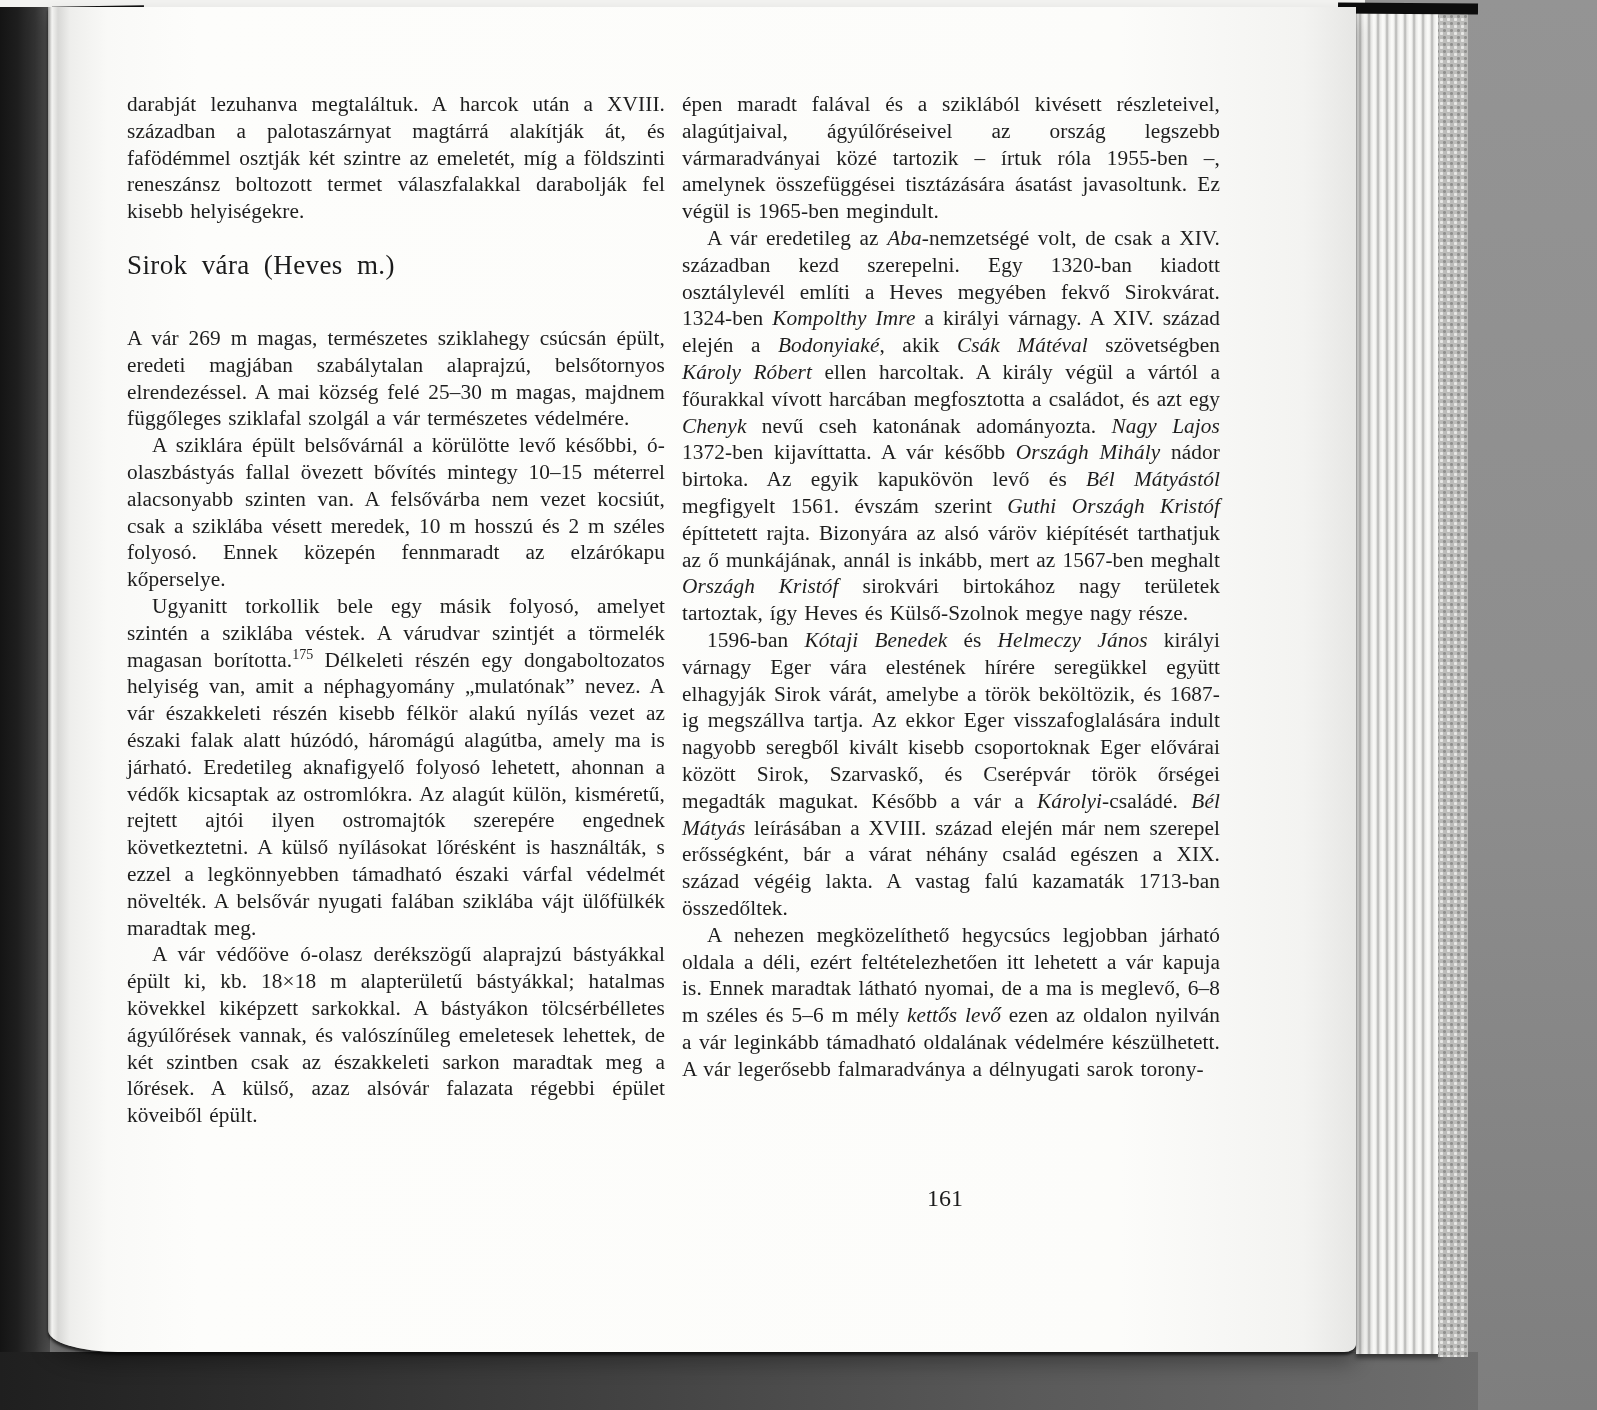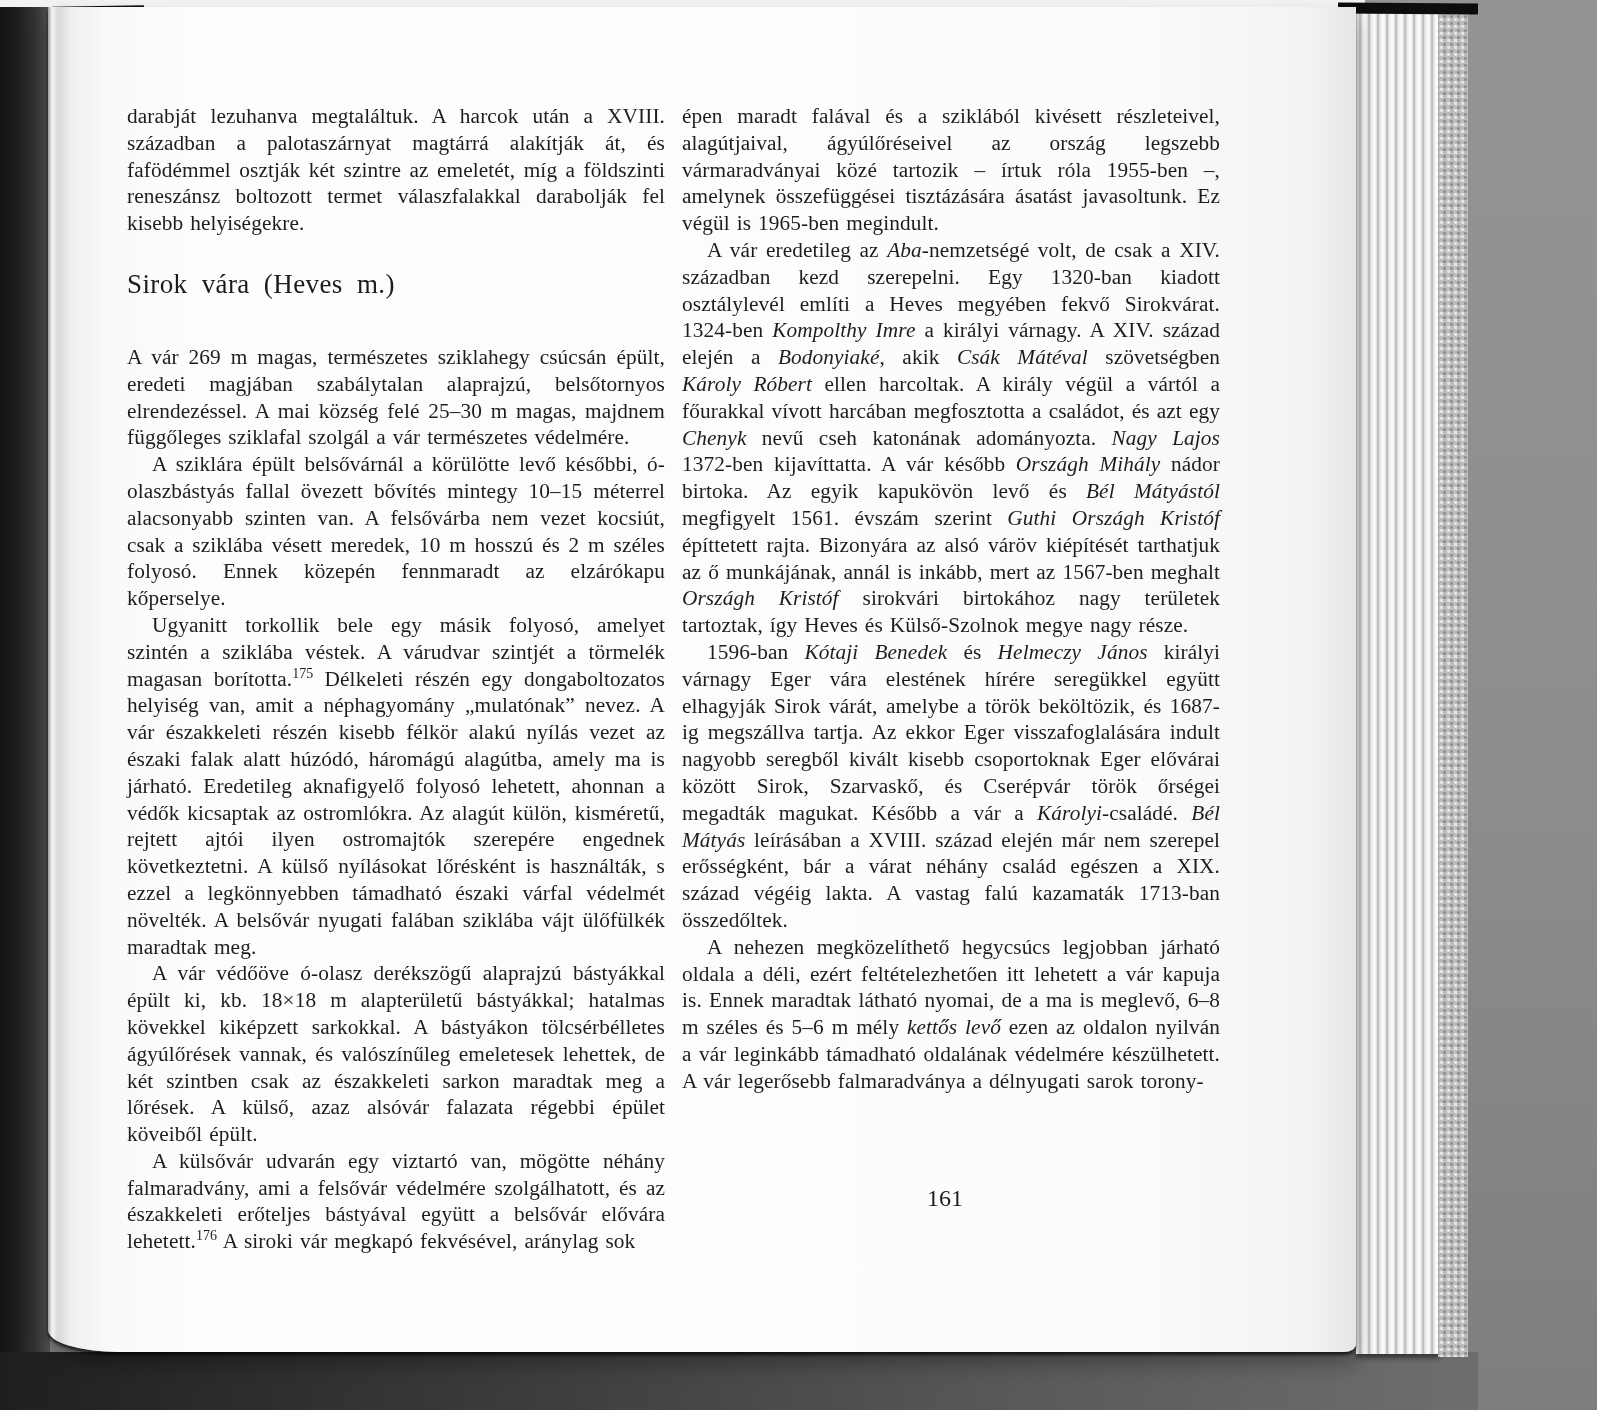--- a/index.html
+++ b/index.html
@@ -65,36 +65,36 @@
     position: absolute; left: 48px; top: 7px; width: 1308px; height: 1345px;
     background: linear-gradient(90deg,
       #9b9b99 0px, #f4f4f2 4px, #d8d8d6 10px, #eeeeec 22px,
       #f9f9f7 60px, #fdfdfb 150px, #fcfcfa 82%, #f3f3f1 96%, #e6e6e4 100%);
     border-bottom-left-radius: 70px 22px;
     border-bottom-right-radius: 12px 8px;
     box-shadow: 0 3px 3px rgba(0,0,0,0.65), 0 12px 20px rgba(0,0,0,0.30);
   }
 
   .column {
-    position: absolute; top: 96px; width: 538px;
+    position: absolute; top: 84px; width: 538px;
     font-size: 21.3px; line-height: 26.8px;
     color: #1d1d1d;
     text-align: justify;
     word-spacing: 1.5px; letter-spacing: 0.1px;
   }
   .col-left  { left: 79px; }
   .col-right { left: 634px; }
 
   .column p { margin: 0; }
   .column p.indent { text-indent: 25px; }
 
   .section-heading {
     font-size: 27px; font-weight: normal;
     line-height: 32px;
-    margin: 31px 0 44px 0;
+    margin: 24px 0 44px 0;
     text-align: left;
     word-spacing: 7px; letter-spacing: 0.4px;
     color: #1b1b1b;
   }
   .col-right .section-heading { margin: 27px 0 42px 0; }
 
   sup { font-size: 14px; line-height: 0; vertical-align: super; letter-spacing: 0; }
 
   .page-number {
     position: absolute; left: 634px; top: 1178px; width: 526px;
@@ -117,21 +117,20 @@
 
   <div class="page">
 
     <div class="column col-left">
       <p>darabját lezuhanva megtaláltuk. A harcok után a XVIII. században a palotaszárnyat magtárrá alakítják át, és fafödémmel osztják két szintre az emeletét, míg a földszinti reneszánsz boltozott termet válaszfalakkal darabolják fel kisebb helyiségekre.</p>
       <h2 class="section-heading">Sirok vára (Heves m.)</h2>
       <p>A vár 269 m magas, természetes sziklahegy csúcsán épült, eredeti magjában szabálytalan alaprajzú, belsőtornyos elrendezéssel. A mai község felé 25–30 m magas, majdnem függőleges sziklafal szolgál a vár természetes védelmére.</p>
       <p class="indent">A sziklára épült belsővárnál a körülötte levő későbbi, ó-olaszbástyás fallal övezett bővítés mintegy 10–15 méterrel alacsonyabb szinten van. A felsővárba nem vezet kocsiút, csak a sziklába vésett meredek, 10 m hosszú és 2 m széles folyosó. Ennek közepén fennmaradt az elzárókapu kőperselye.</p>
       <p class="indent">Ugyanitt torkollik bele egy másik folyosó, amelyet szintén a sziklába véstek. A várudvar szintjét a törmelék magasan borította.<sup>175</sup> Délkeleti részén egy dongaboltozatos helyiség van, amit a néphagyomány „mulatónak” nevez. A vár északkeleti részén kisebb félkör alakú nyílás vezet az északi falak alatt húzódó, háromágú alagútba, amely ma is járható. Eredetileg aknafigyelő folyosó lehetett, ahonnan a védők kicsaptak az ostromlókra. Az alagút külön, kisméretű, rejtett ajtói ilyen ostromajtók szerepére engednek következtetni. A külső nyílásokat lőrésként is használták, s ezzel a legkönnyebben támadható északi várfal védelmét növelték. A belsővár nyugati falában sziklába vájt ülőfülkék maradtak meg.</p>
       <p class="indent">A vár védőöve ó-olasz derékszögű alaprajzú bástyákkal épült ki, kb. 18×18 m alapterületű bástyákkal; hatalmas kövekkel kiképzett sarkokkal. A bástyákon tölcsérbélletes ágyúlőrések vannak, és valószínűleg emeletesek lehettek, de két szintben csak az északkeleti sarkon maradtak meg a lőrések. A külső, azaz alsóvár falazata régebbi épület köveiből épült.</p>
-      <p class="indent">A külsővár udvarán egy viztartó van, mögötte néhány falmaradvány, ami a felsővár védelmére szolgálhatott, és az északkeleti erőteljes bástyával együtt a belsővár elővára lehetett.<sup>176</sup> A siroki vár megkapó fekvésével, aránylag sok</p>
     </div>
 
     <div class="column col-right">
       <p>épen maradt falával és a sziklából kivésett részleteivel, alagútjaival, ágyúlőréseivel az ország legszebb vármaradványai közé tartozik – írtuk róla 1955-ben –, amelynek összefüggései tisztázására ásatást javasoltunk. Ez végül is 1965-ben megindult.</p>
       <p class="indent">A vár eredetileg az <i>Aba</i>-nemzetségé volt, de csak a XIV. században kezd szerepelni. Egy 1320-ban kiadott osztálylevél említi a Heves megyében fekvő Sirokvárat. 1324-ben <i>Kompolthy Imre</i> a királyi várnagy. A XIV. század elején a <i>Bodonyiaké</i>, akik <i>Csák Mátéval</i> szövetségben <i>Károly Róbert</i> ellen harcoltak. A király végül a vártól a főurakkal vívott harcában megfosztotta a családot, és azt egy <i>Chenyk</i> nevű cseh katonának adományozta. <i>Nagy Lajos</i> 1372-ben kijavíttatta. A vár később <i>Országh Mihály</i> nádor birtoka. Az egyik kapukövön levő és <i>Bél Mátyástól</i> megfigyelt 1561. évszám szerint <i>Guthi Országh Kristóf</i> építtetett rajta. Bizonyára az alsó váröv kiépítését tarthatjuk az ő munkájának, annál is inkább, mert az 1567-ben meghalt <i>Országh Kristóf</i> sirokvári birtokához nagy területek tartoztak, így Heves és Külső-Szolnok megye nagy része.</p>
       <p class="indent">1596-ban <i>Kótaji Benedek</i> és <i>Helmeczy János</i> királyi várnagy Eger vára elestének hírére seregükkel együtt elhagyják Sirok várát, amelybe a török beköltözik, és 1687-ig megszállva tartja. Az ekkor Eger visszafoglalására indult nagyobb seregből kivált kisebb csoportoknak Eger elővárai között Sirok, Szarvaskő, és Cserépvár török őrségei megadták magukat. Később a vár a <i>Károlyi</i>-családé. <i>Bél Mátyás</i> leírásában a XVIII. század elején már nem szerepel erősségként, bár a várat néhány család egészen a XIX. század végéig lakta. A vastag falú kazamaták 1713-ban összedőltek.</p>
       <p class="indent">A nehezen megközelíthető hegycsúcs legjobban járható oldala a déli, ezért feltételezhetően itt lehetett a vár kapuja is. Ennek maradtak látható nyomai, de a ma is meglevő, 6–8 m széles és 5–6 m mély <i>kettős levő</i> ezen az oldalon nyilván a vár leginkább támadható oldalának védelmére készülhetett. A vár legerősebb falmaradványa a délnyugati sarok torony-</p>
     </div>
 
     <div class="page-number">161</div>

